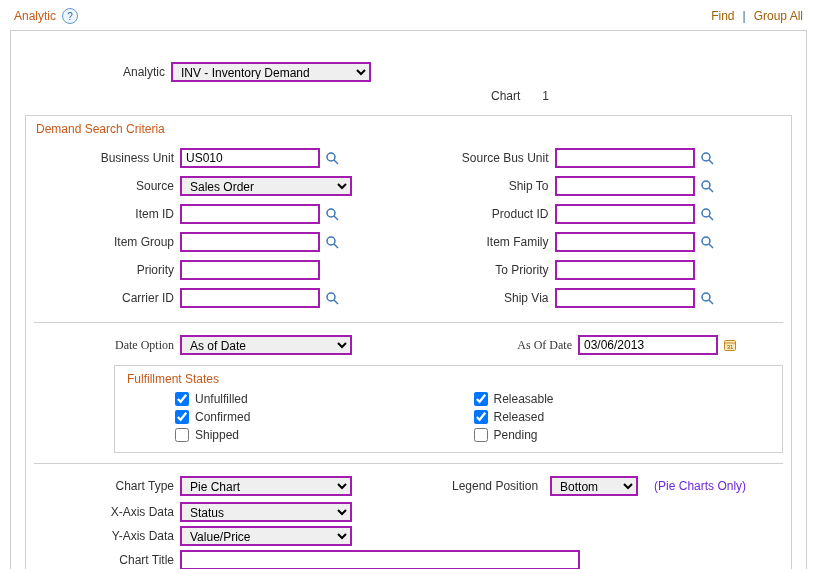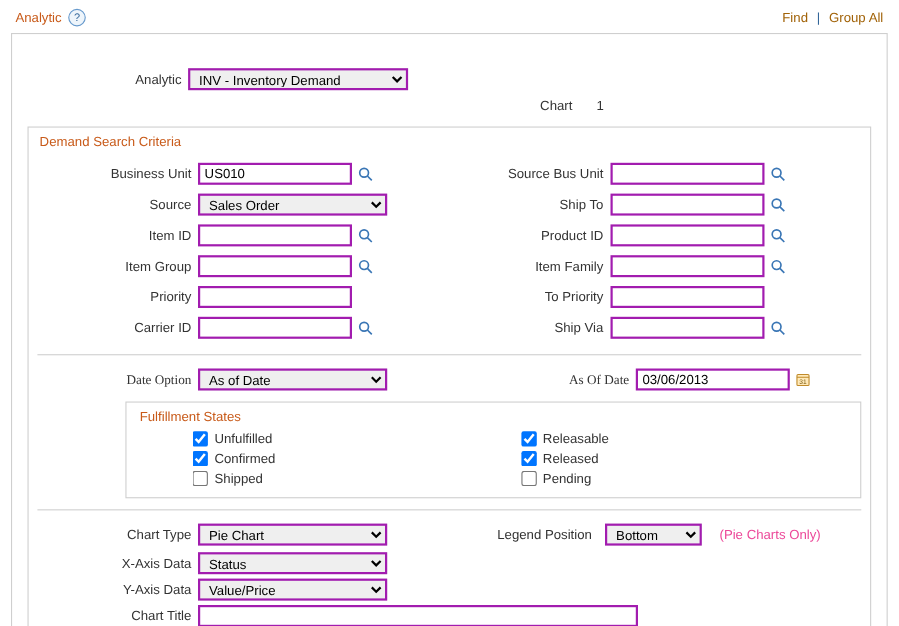--- a/index.html
+++ b/index.html
@@ -210,21 +210,21 @@
   }
   .chart-type-row .label.left { width: 140px; }
   .chart-type-row .right-block {
     margin-left: 100px;
     display: flex;
     align-items: center;
     gap: 6px;
   }
   .chart-type-row .right-block .label { width: auto; text-align: right; }
   .hint {
-    color: #ec4899;
+    color: #6d28d9;
     margin-left: 10px;
   }
   .axis-row {
     display: flex;
     align-items: center;
     height: 24px;
   }
   .axis-row .label { width: 140px; }
 
   .btn-row {

